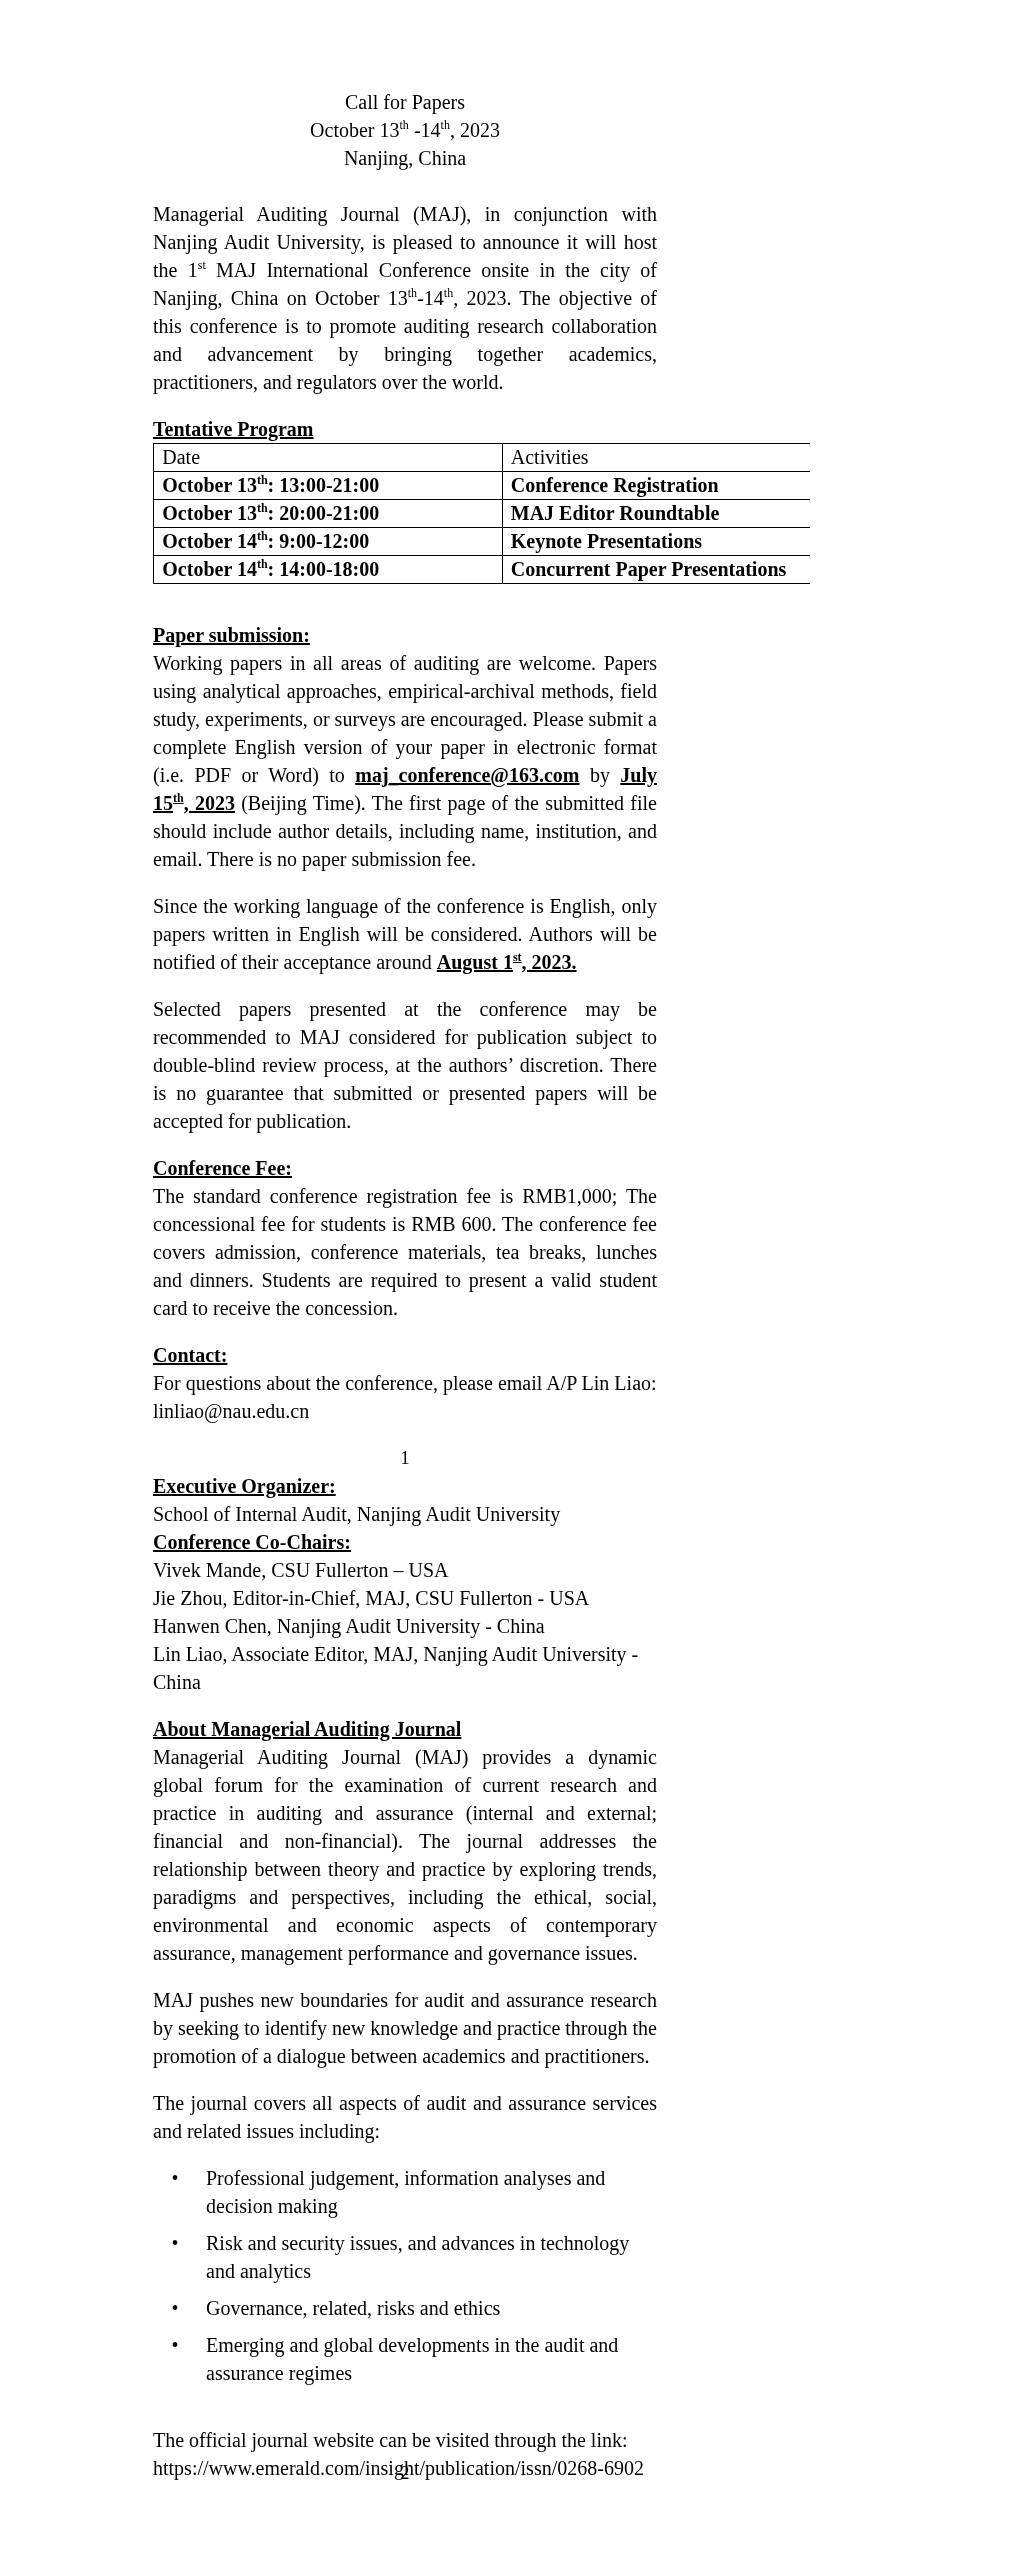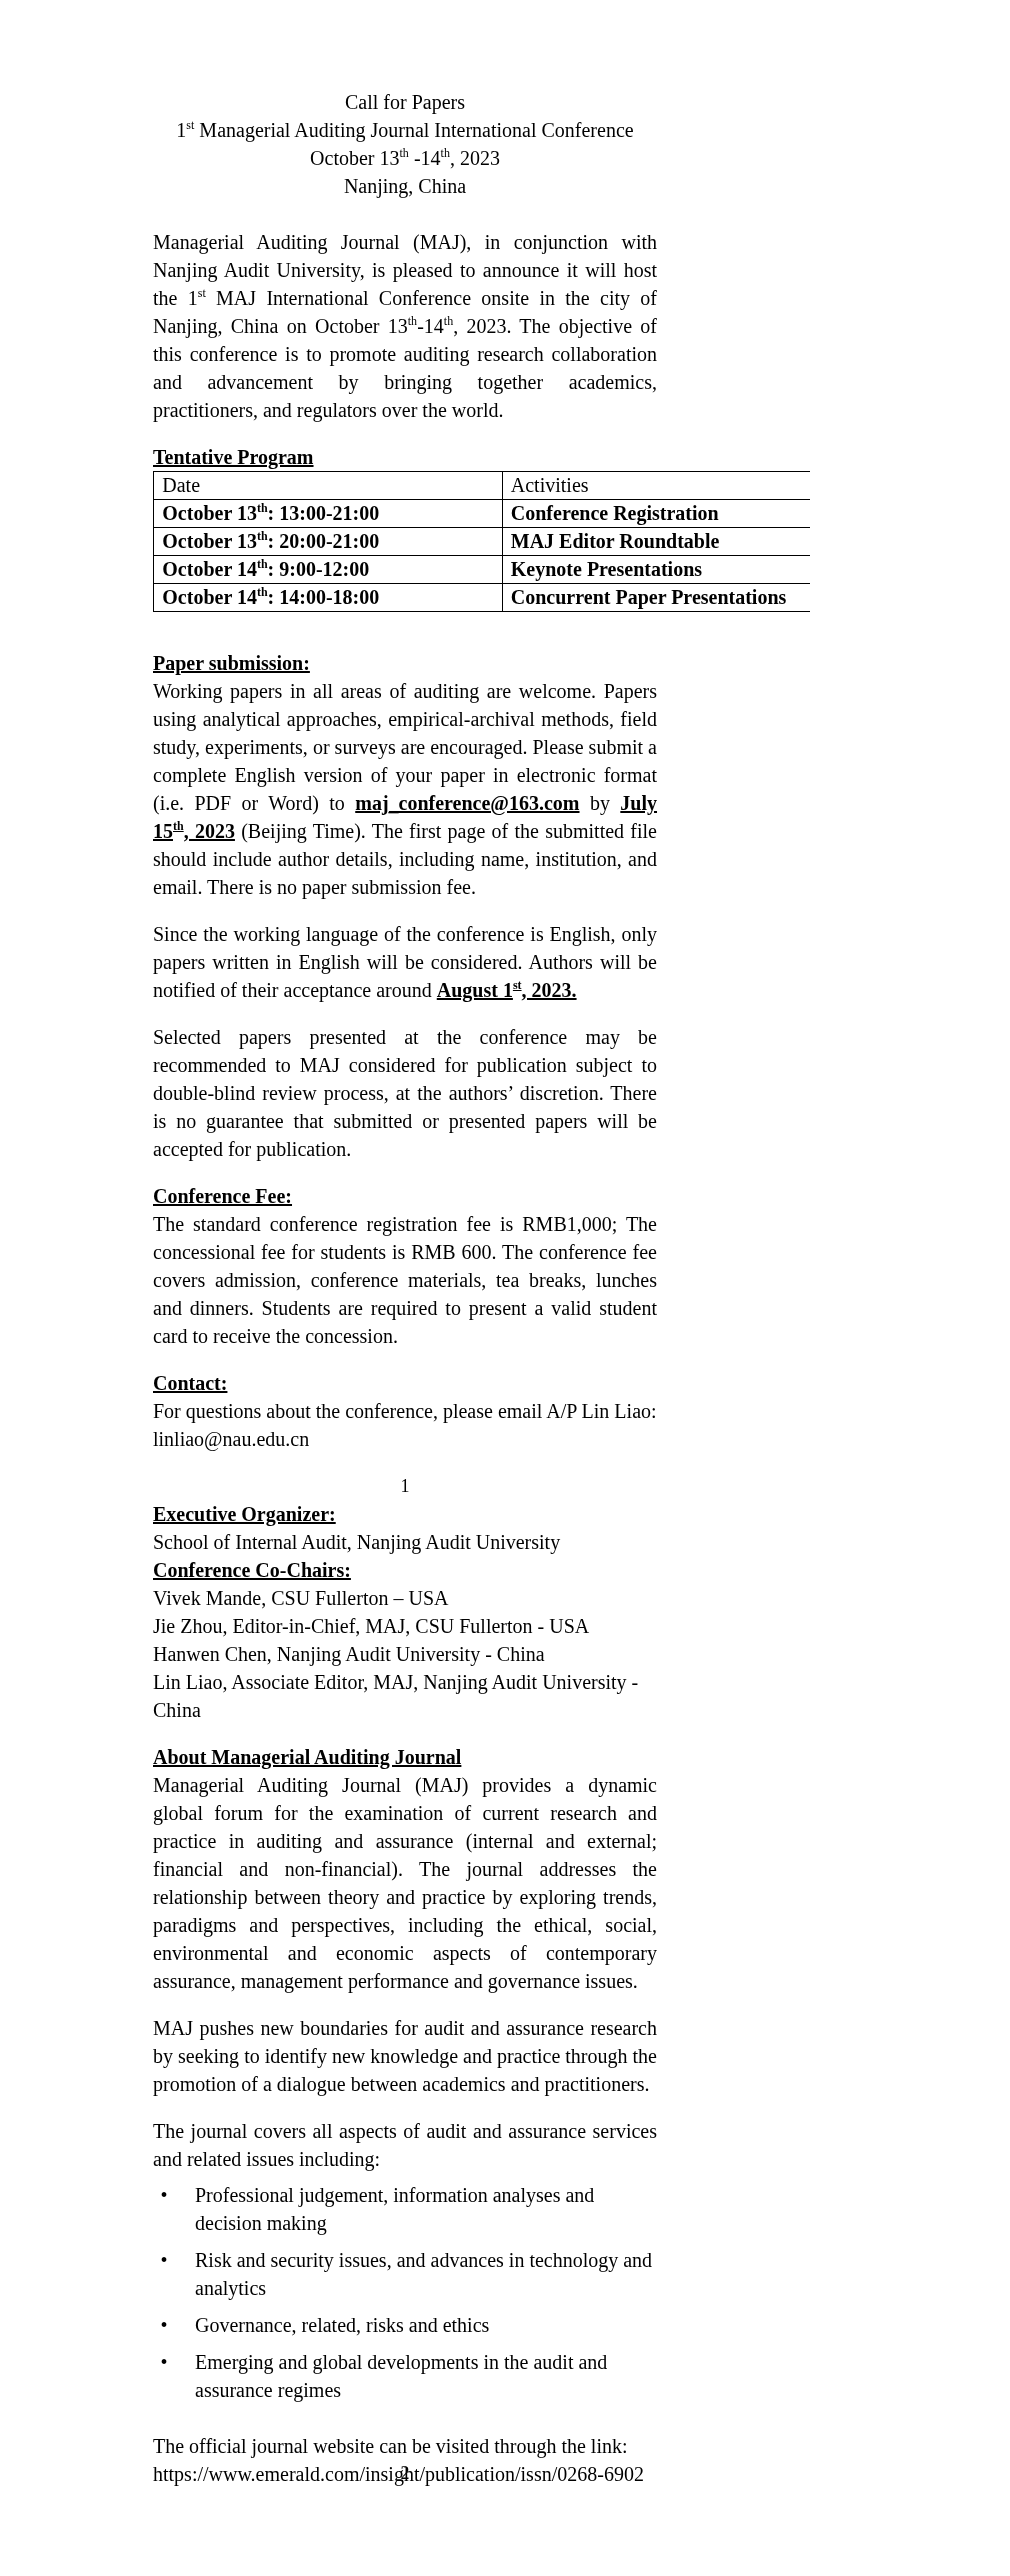--- a/index.html
+++ b/index.html
@@ -31,35 +31,34 @@
     padding:0 6.4px 0 8.3px;
     text-align:left;
     vertical-align:middle;
     font-size:20px;
     line-height:25.5px;
     overflow:hidden;
     white-space:nowrap;
   }
   .program th{font-weight:400;}
   .program td{font-weight:700;}
-  ul.topics{list-style:none;margin:0;padding:0;}
+  ul.topics{list-style:none;margin:11px;padding:0;}
   .topics li{position:relative;padding-left:42px;min-height:28px;}
   .topics li + li{margin-top:9px;}
   .topics li::before{content:"\2022";position:absolute;left:7.6px;top:0;}
   .pagenum{text-align:center;font-size:18px;}
   .pagenum2{position:absolute;top:2459px;left:0;width:100%;}
 </style>
 </head>
 <body>
 
 <div class="page">
   <div class="content">
 
     <p class="center"><span>Call for Papers</span></p>
-    <p class="center"><span>1</span><sup>st</sup><span> Managerial Auditing Journal International Conference</span></p>
     <p class="center"><span>October 13</span><sup>th</sup><span> -14</span><sup>th</sup><span>, 2023</span></p>
     <p class="center"><span>Nanjing, China</span></p>
 
     <div class="sp44"></div>
 
     <p class="just"><span>Managerial Auditing Journal (MAJ), in conjunction with Nanjing Audit University, is pleased to announce it will host the 1</span><sup>st</sup><span> MAJ International Conference onsite in the city of Nanjing, China on October 13</span><sup>th</sup><span>-14</span><sup>th</sup><span>, 2023. The objective of this conference is to promote auditing research collaboration and advancement by bringing together academics, practitioners, and regulators over the world.</span></p>
 
     <div class="sp30"></div>
 
     <p class="bold">Tentative Program</p>

